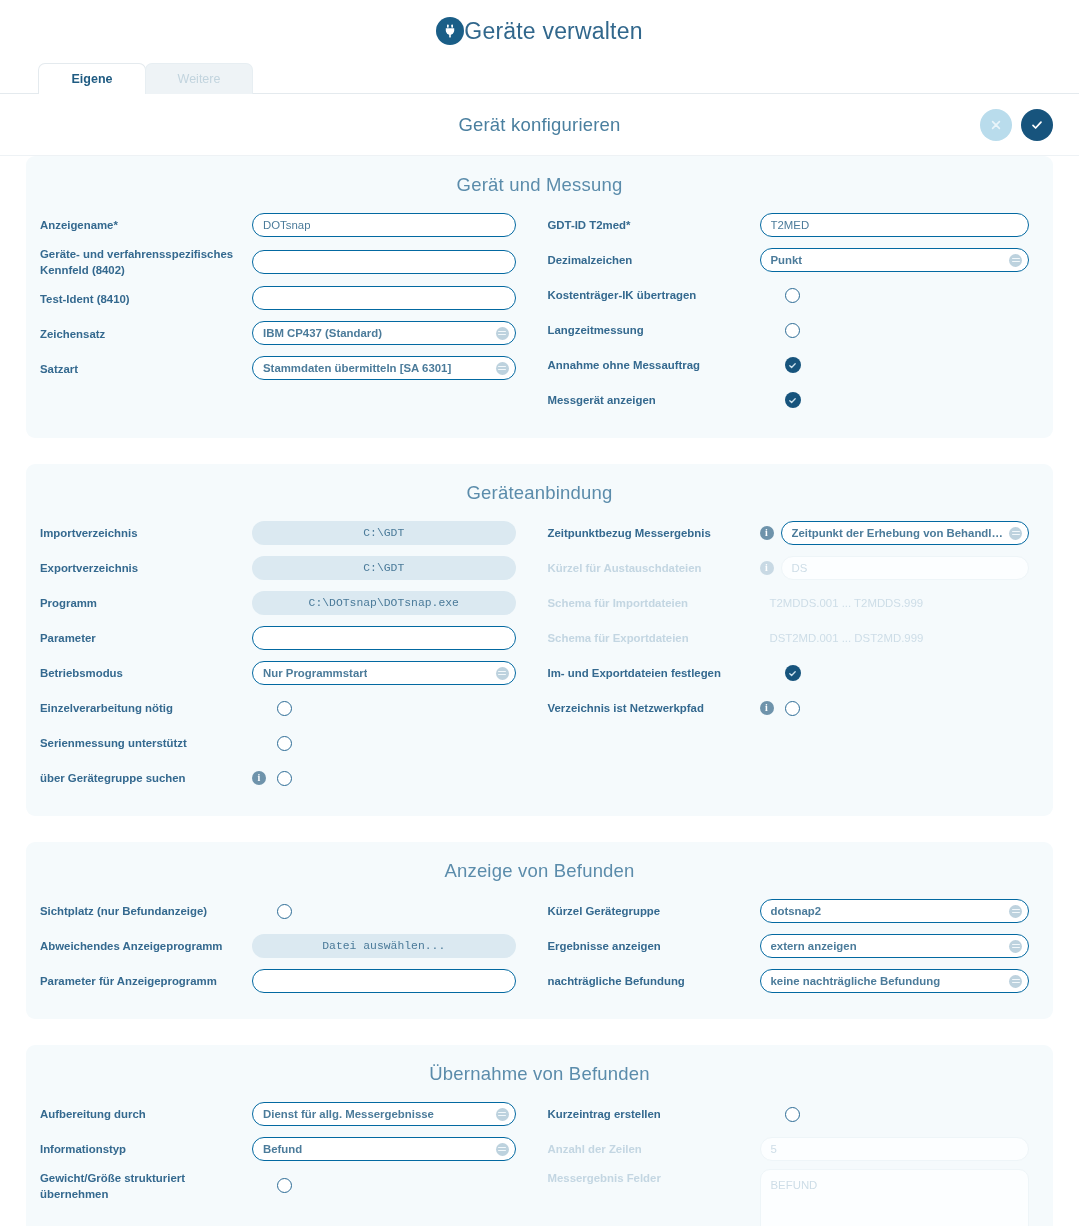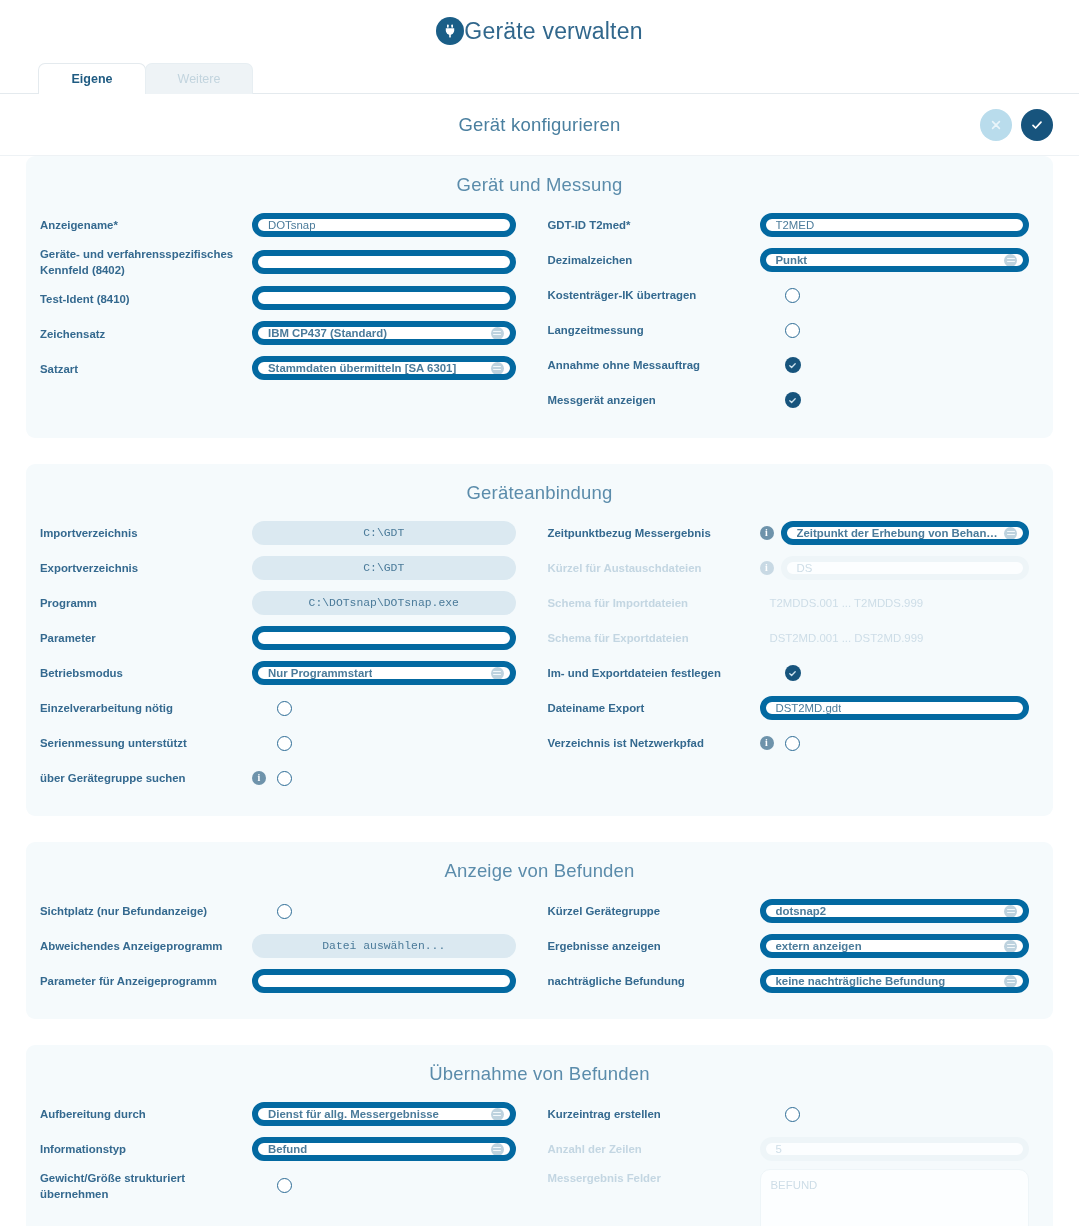--- a/index.html
+++ b/index.html
@@ -111,21 +111,21 @@
     background:#6e93ab; color:#fff;
     font-size:10px; font-weight:700; font-family:"Liberation Serif", serif;
     display:inline-flex; align-items:center; justify-content:center;
     flex:none; line-height:1;
   }
   .info-dot.dim { background:#c8d9e4; }
   .info-spacer { width:14px; flex:none; }
 
   .fld {
     height:24px; border-radius:12px;
-    background:#ffffff; border:6px solid #0369a1;
+    background:#ffffff; border:1px solid #0369a1;
     display:flex; align-items:center;
     padding:0 10px; font-size:11.4px; color:#4b7b9a;
     flex:1; min-width:0; white-space:nowrap; overflow:hidden;
   }
   .fld.dim { color:#cddde7; background:#fcfeff; border-color:#eef5f8; }
   .fld .txt { overflow:hidden; text-overflow:ellipsis; white-space:nowrap; }
   .fld.select { padding-right:6px;font-weight:bold; }
   .fld .caret {
     margin-left:auto; width:13px; height:13px; border-radius:50%;
     background:#bdd2de; flex:none; position:relative;
@@ -413,28 +413,20 @@
               <div class="ctrl">
                 <span class="info-spacer"></span>
                 <span class="check">
                   <svg width="9" height="9" viewBox="0 0 9 9">
                     <path d="M1.8 4.8 3.6 6.5 7.2 2.7" stroke="#cfe4ef" stroke-width="1.3" stroke-linecap="round" stroke-linejoin="round" fill="none"></path>
                   </svg>
                 </span>
               </div>
             </div>
             <div class="row">
-              <div class="lbl">Dateiname Export</div>
-              <div class="ctrl">
-                <div class="fld">
-                  <span class="txt">DST2MD.gdt</span>
-                </div>
-              </div>
-            </div>
-            <div class="row">
               <div class="lbl">Verzeichnis ist Netzwerkpfad</div>
               <div class="ctrl">
                 <span class="info-dot">i</span>
                 <span class="radio"></span>
               </div>
             </div>
           </div>
         </div>
       </div>
       <div class="section">

